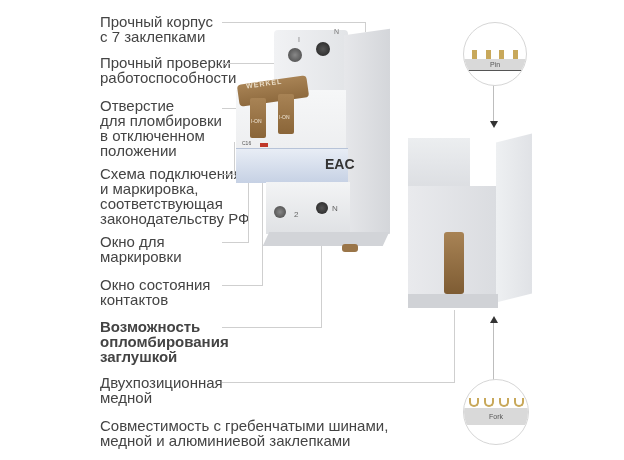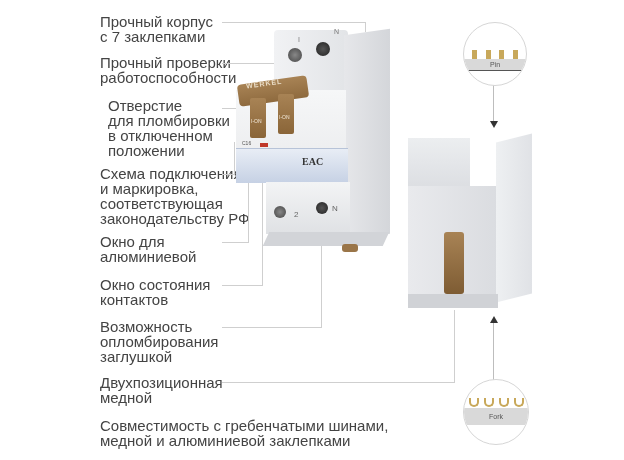--- a/index.html
+++ b/index.html
@@ -10,33 +10,33 @@
   .circle{position:absolute;border:1px solid #d6d6d6;border-radius:50%;background:#fff;overflow:hidden;}
   .arrow{position:absolute;width:0;height:0;}
 </style>
 </head>
 <body>
 
 <div class="label" style="top:14px;white-space:pre-line;">Прочный корпус
 с 7 заклепками</div>
 <div class="label" style="top:55px;white-space:pre-line;">Прочный проверки
 работоспособности</div>
-<div class="label" style="top:98px;white-space:pre-line;margin-left:8px;">Отверстие
+<div class="label" style="top:98px;white-space:pre-line;">Отверстие
 для пломбировки
 в отключенном
 положении</div>
 <div class="label" style="top:166px;white-space:pre-line;">Схема подключения
 и маркировка,
 соответствующая
 законодательству РФ</div>
 <div class="label" style="top:234px;white-space:pre-line;">Окно для
-алюминиевой</div>
+маркировки</div>
 <div class="label" style="top:277px;white-space:pre-line;">Окно состояния
 контактов</div>
-<div class="label" style="top:319px;white-space:pre-line;">Возможность
+<div class="label" style="top:319px;white-space:pre-line;font-weight:bold;">Возможность
 опломбирования
 заглушкой</div>
 <div class="label" style="top:375px;white-space:pre-line;">Двухпозиционная
 медной</div>
 <div class="label" style="top:418px;white-space:pre-line;">Совместимость с гребенчатыми шинами,
 медной и алюминиевой заклепками</div>
 
 <div class="line" style="left:222px;top:22px;width:144px;height:1px;"></div>
 <div class="line" style="left:365px;top:22px;width:1px;height:10px;"></div>
 <div class="line" style="left:222px;top:63px;width:70px;height:1px;"></div>
@@ -67,21 +67,21 @@
   <div style="position:absolute;left:2px;top:60px;width:70px;height:22px;background:linear-gradient(180deg,#a88355,#8e6a3e);border-radius:4px;transform:rotate(-8deg);"></div>
   <div style="position:absolute;left:10px;top:60px;font-size:7px;font-weight:bold;color:#e9dcc6;letter-spacing:1px;transform:rotate(-8deg);">WERKEL</div>
   <div style="position:absolute;left:14px;top:78px;width:16px;height:40px;background:linear-gradient(180deg,#a88355,#8a6538);border-radius:2px;"></div>
   <div style="position:absolute;left:42px;top:74px;width:16px;height:40px;background:linear-gradient(180deg,#a88355,#8a6538);border-radius:2px;"></div>
   <div style="position:absolute;left:15px;top:98px;font-size:5px;color:#f2e8d8;">I-ON</div>
   <div style="position:absolute;left:43px;top:94px;font-size:5px;color:#f2e8d8;">I-ON</div>
 
   <div style="position:absolute;left:0;top:128px;width:112px;height:34px;background:linear-gradient(180deg,#e8edf5,#c6d1e4);border-top:1px solid #b7c3d8;"></div>
   <div style="position:absolute;left:6px;top:120px;font-size:5px;color:#555;">C16</div>
   <div style="position:absolute;left:24px;top:123px;width:8px;height:4px;background:#c0392b;"></div>
-  <div style="position:absolute;left:66px;top:136px;font-size:10px;font-weight:bold;color:#333;font-family:Liberation Serif, serif;">EAC</div>
+  <div style="position:absolute;left:89px;top:136px;font-size:14px;font-weight:bold;color:#333;">EAC</div>
 
   <div style="position:absolute;left:30px;top:162px;width:84px;height:52px;background:linear-gradient(180deg,#f3f4f5,#dfe1e4);"></div>
   <div style="position:absolute;left:38px;top:186px;width:12px;height:12px;border-radius:50%;background:radial-gradient(#888,#444);"></div>
   <div style="position:absolute;left:80px;top:182px;width:12px;height:12px;border-radius:50%;background:radial-gradient(#555,#222);"></div>
   <div style="position:absolute;left:58px;top:190px;font-size:8px;color:#666;">2</div>
   <div style="position:absolute;left:96px;top:184px;font-size:8px;color:#666;">N</div>
   <div style="position:absolute;left:30px;top:212px;width:120px;height:14px;background:#d2d4d8;transform:skewX(-25deg);"></div>
   <div style="position:absolute;left:106px;top:224px;width:16px;height:8px;background:#9a7548;border-radius:3px;"></div>
 </div>
 

